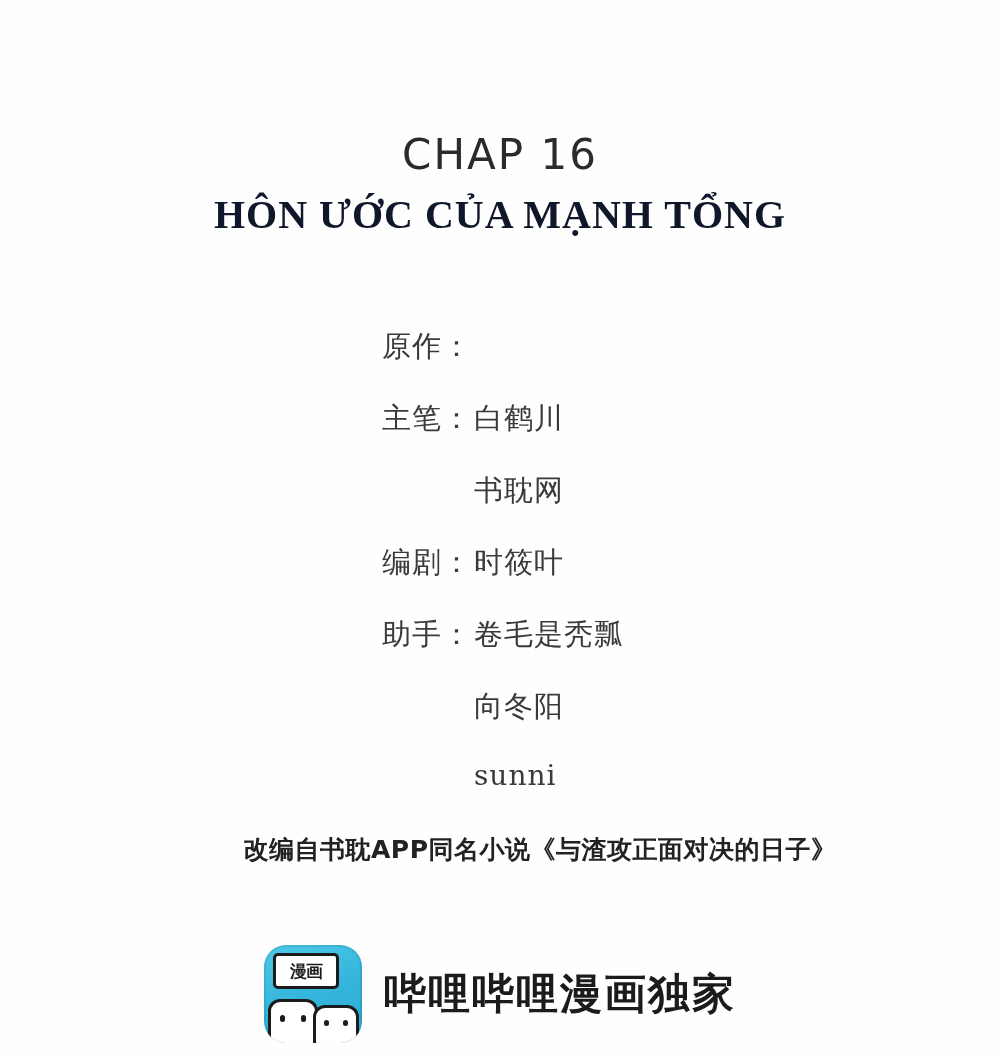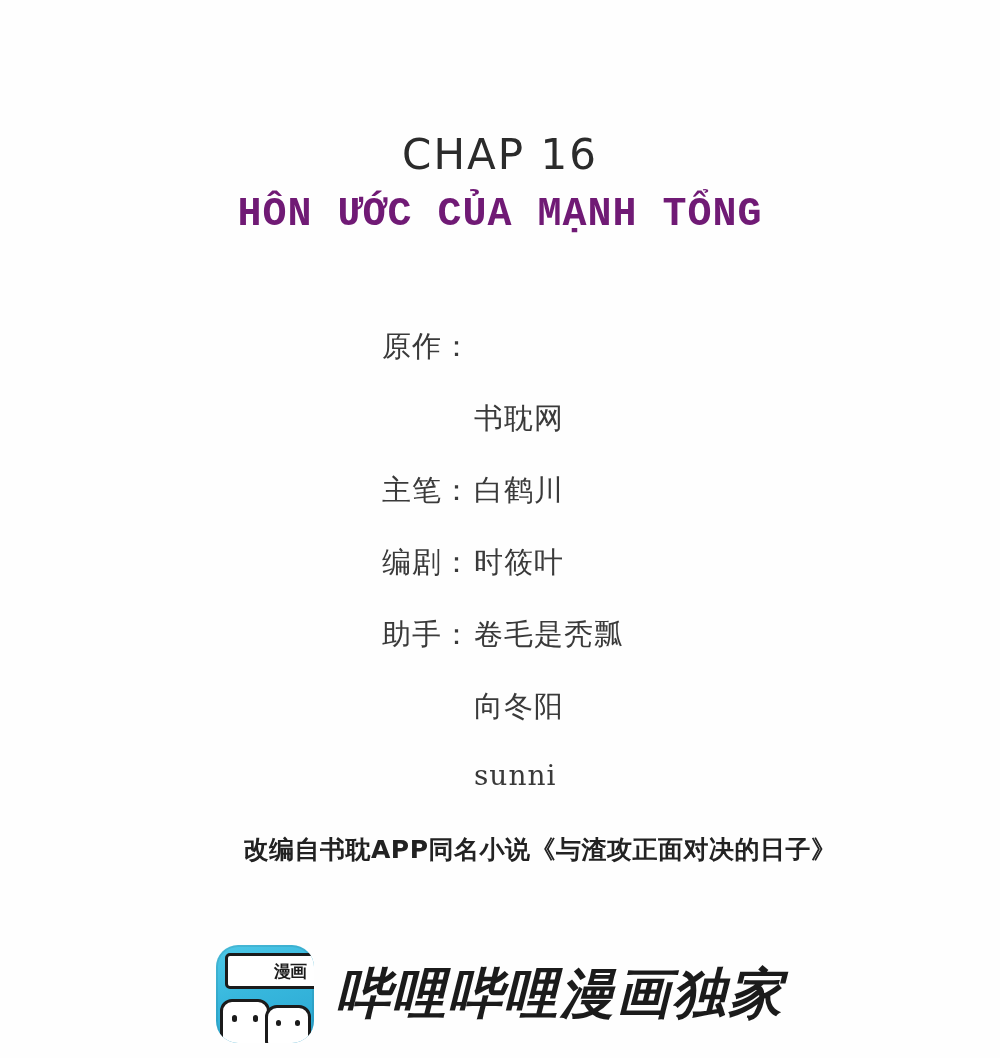--- a/index.html
+++ b/index.html
@@ -33,25 +33,25 @@
   .chapter-number {
     font-family: "DejaVu Sans", sans-serif;
     font-size: 42px;
     font-weight: 400;
     letter-spacing: 2px;
     color: #2b2b2b;
     line-height: 1.18;
     margin: 0;
   }
   .chapter-title {
-    font-family: Liberation Mono, monospace;
+    font-family: Liberation Serif, serif;
     font-size: 40px;
     font-weight: 700;
     letter-spacing: 1px;
-    color: #701a75;
+    color: #0f172a;
     line-height: 1.25;
     margin: 10px 0 0 0;
   }
 
   
   .credits {
     position: absolute;
     top: 315px;
     left: 0;
     width: 1000px;
@@ -132,21 +132,20 @@
     border-radius: 5px;
     display: flex;
     align-items: center;
     justify-content: center;
     font-family: "DejaVu Sans", sans-serif;
     font-size: 17px;
     font-weight: 700;
     color: #1b1b1b;
     letter-spacing: -1px;
     z-index: 3;
-    padding-left: 32px;
   }
   .brand-logo .logo-face-a {
     position: absolute;
     bottom: -6px;
     left: 4px;
     width: 44px;
     height: 44px;
     background: #ffffff;
     border: 3px solid #1b1b1b;
     border-radius: 12px 12px 10px 10px;
@@ -192,52 +191,51 @@
     bottom: 10px;
     right: 6px;
     width: 26px;
     height: 26px;
     background: #f4b33c;
     border-radius: 50%;
     z-index: 1;
   }
   .brand-text {
     font-family: "DejaVu Sans", sans-serif;
-    font-size: 54px;
+    font-size: 42px;
     font-weight: 700;
     color: #1b1b1b;
     letter-spacing: 2px;
     white-space: nowrap;
-    font-style: italic;
   }
 </style>
 </head>
 <body>
 
 <div class="page">
 
   <div class="title-block">
     <div class="chapter-number">CHAP 16</div>
     <div class="chapter-title">HÔN ƯỚC CỦA MẠNH TỔNG</div>
   </div>
 
   <div class="credits">
 
     <div class="credit-row">
       <span class="credit-label">原作：</span>
     </div>
 
     <div class="credit-row">
+      <span class="credit-label">主笔：</span>
+      <span class="credit-value">白鹤川</span>
+    </div>
+
+    <div class="credit-row">
       <span class="credit-label"></span>
       <span class="credit-value">书耽网</span>
-    </div>
-
-    <div class="credit-row">
-      <span class="credit-label">主笔：</span>
-      <span class="credit-value">白鹤川</span>
     </div>
 
     <div class="credit-row">
       <span class="credit-label">编剧：</span>
       <span class="credit-value">时筱叶</span>
     </div>
 
     <div class="credit-row">
       <span class="credit-label">助手：</span>
       <span class="credit-value">卷毛是秃瓢</span>

